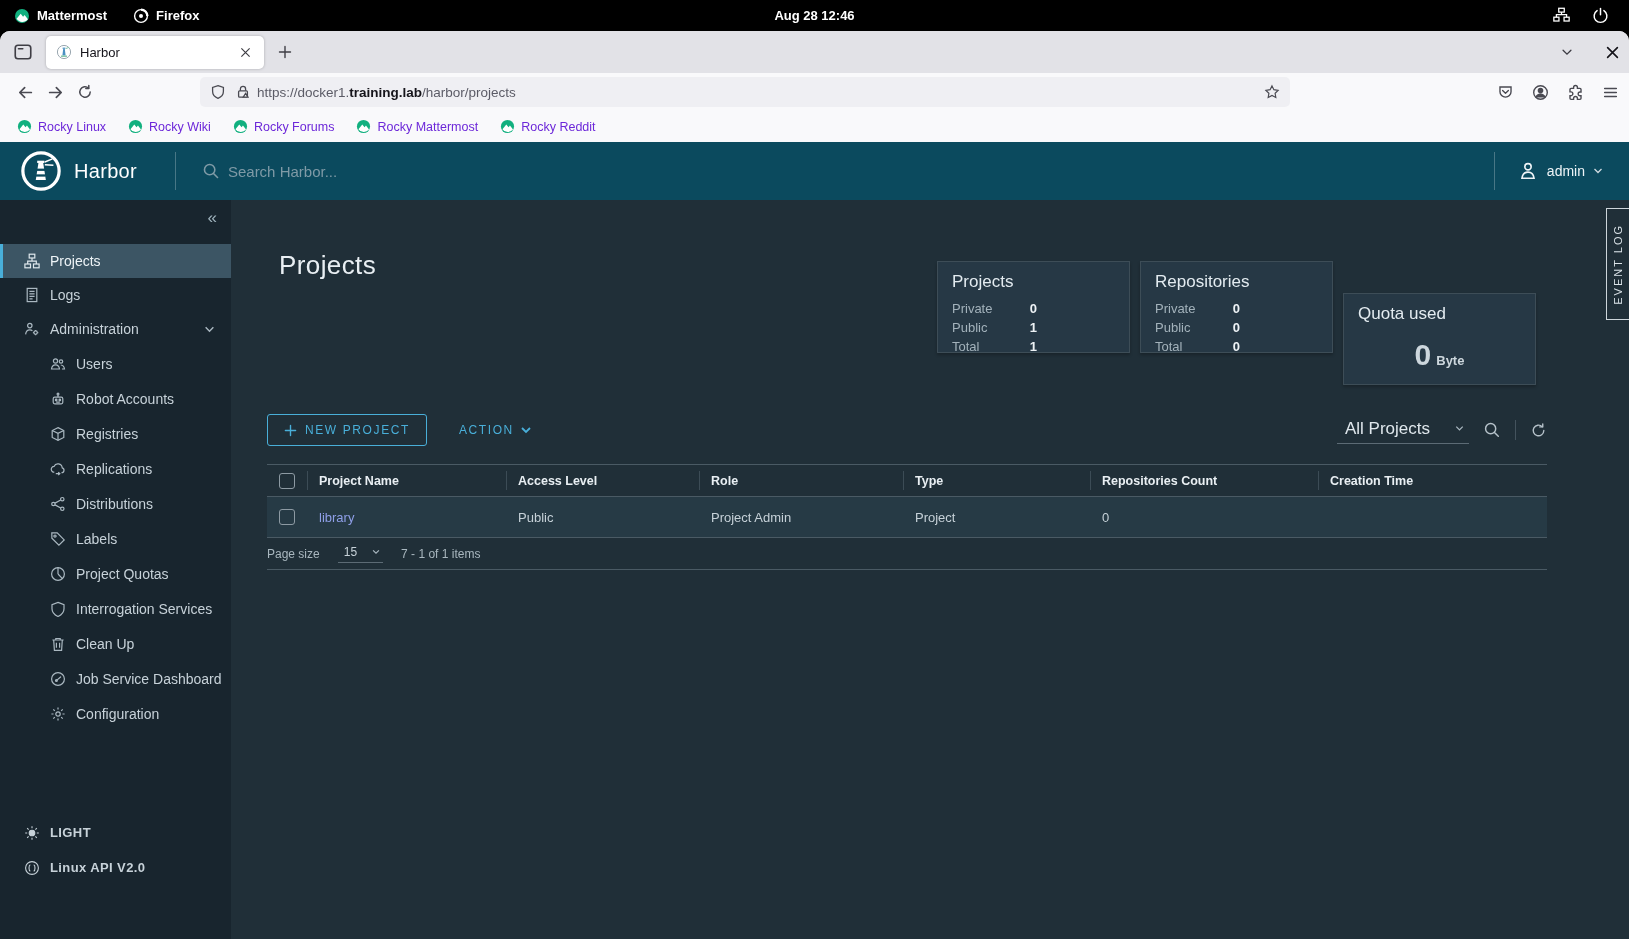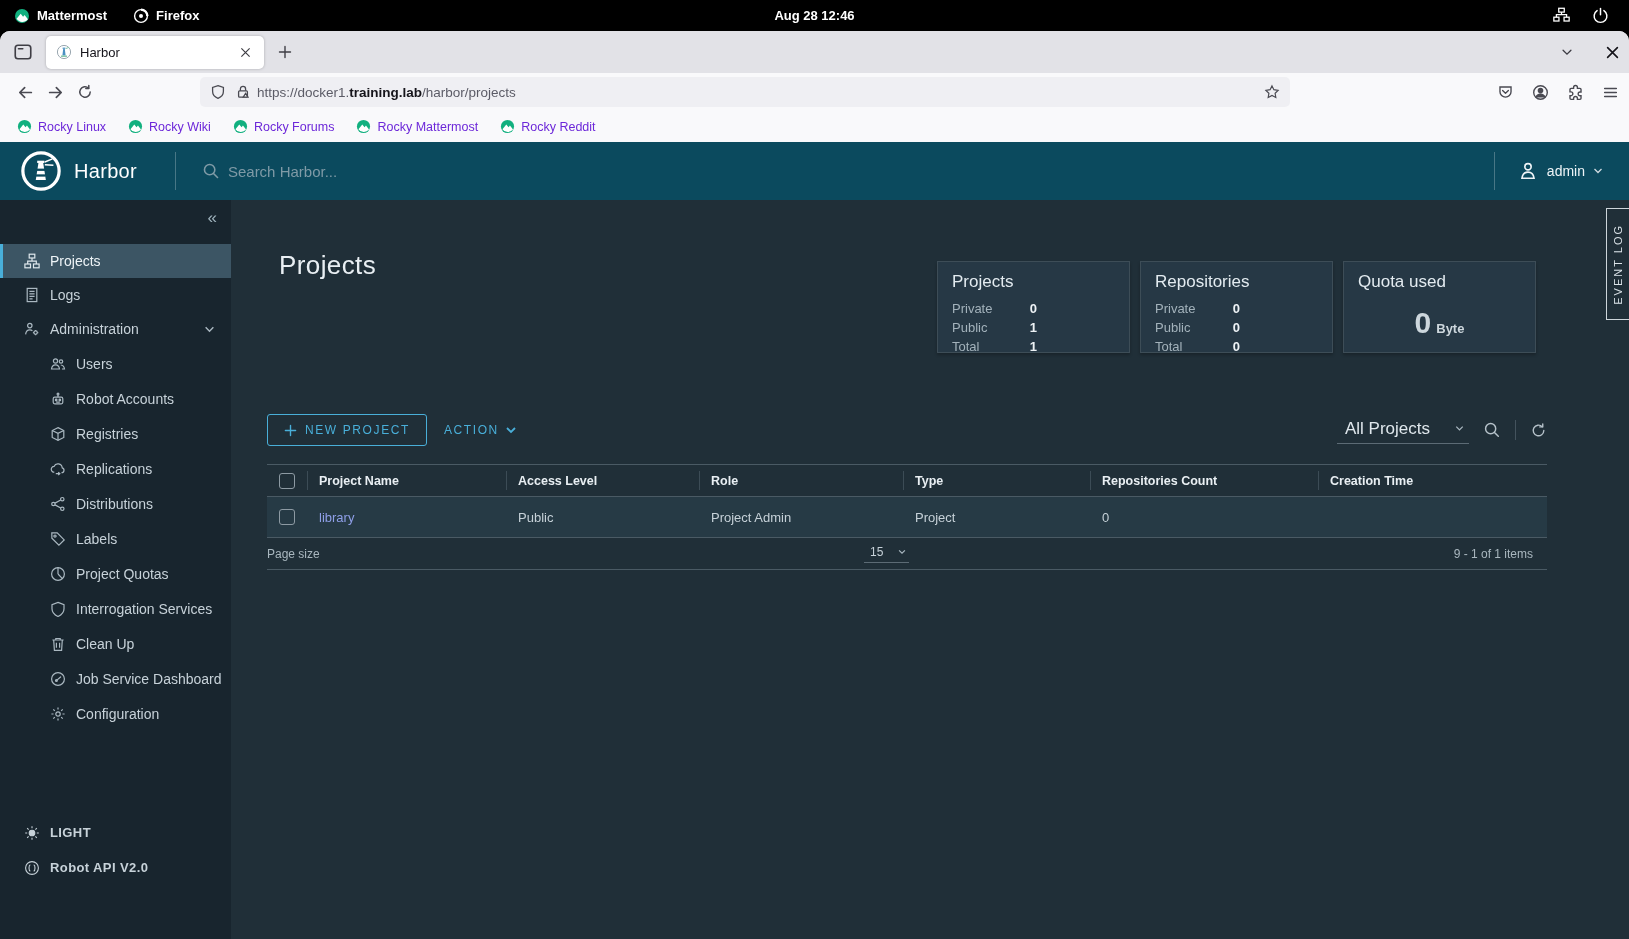--- a/index.html
+++ b/index.html
@@ -105,33 +105,33 @@
   .page-title { position:absolute; left:48px; top:50px; font-size:26px; font-weight:300; color:#e9eff3; letter-spacing:.4px; }
 
   .cards { position:absolute; top:61px; right:93px; display:flex; gap:10px; }
   .card {
     width:193px; height:92px; background:#263845; border:1px solid #3d4d57;
     box-shadow:0 2px 3px rgba(0,0,0,.25); padding:10px 14px; color:#e3ebf0;
   }
   .card .c-title { font-size:17px; font-weight:400; margin-bottom:7px; }
   .card .c-row { display:flex; font-size:13px; line-height:19px; color:#a3b2bb; }
   .card .c-row .v { margin-left:auto; margin-right:78px; color:#edf2f5; font-weight:bold; }
-  .card.quota { text-align:left; }
+  .card.quota { text-align:left;margin-top:32px; }
   .card.quota .big { margin-top:14px; text-align:center; color:#cdd7dd; }
   .card.quota .big .num { font-size:30px; font-weight:bold; }
   .card.quota .big .unit { font-size:13px; font-weight:bold; margin-left:5px; }
 
   .action-row { position:absolute; left:36px; right:82px; top:214px; height:32px; display:flex; align-items:center; }
   .btn-outline {
     height:32px; padding:0 16px; border:1px solid #49afd9; border-radius:3px; background:transparent;
     color:#49afd9; font-size:12px; font-weight:500; letter-spacing:1.6px; display:flex; align-items:center; gap:8px;
     font-family:"Liberation Sans", sans-serif; cursor:pointer;
   }
   .btn-flat {
-    margin-left:17px; border:none; background:transparent; color:#49afd9; font-size:12px; font-weight:500;
+    margin-left:32px; border:none; background:transparent; color:#49afd9; font-size:12px; font-weight:500;
     letter-spacing:1.6px; display:flex; align-items:center; gap:6px; font-family:"Liberation Sans", sans-serif; cursor:pointer;
   }
   .filter-group { margin-left:auto; display:flex; align-items:center; }
   .select-box { display:flex; align-items:center; gap:24px; border-bottom:1px solid #5c6b75; padding:2px 4px 4px 8px; color:#dfe7ec; font-size:17px; cursor:pointer; }
   .icon-btn { background:none; border:none; padding:0; margin-left:14px; cursor:pointer; display:flex; align-items:center; }
   .v-sep { width:1px; height:20px; background:#44535d; margin-left:14px; }
 
   
   .grid { position:absolute; left:36px; right:82px; top:264px; border-top:1px solid #4a5a64; border-bottom:1px solid #4a5a64; }
   .g-head { display:flex; height:32px; border-bottom:1px solid #4a5a64; align-items:center; }
@@ -141,21 +141,21 @@
   .g-head .g-cell + .g-cell::before { content:""; position:absolute; left:0; top:6px; bottom:6px; width:1px; background:#3c4c56; }
   .col-cb { width:40px; flex:0 0 auto; justify-content:center; }
   .col-name { width:199px; flex:0 0 auto; }
   .col-access { width:193px; flex:0 0 auto; }
   .col-role { width:204px; flex:0 0 auto; }
   .col-type { width:187px; flex:0 0 auto; }
   .col-repos { width:228px; flex:0 0 auto; }
   .col-created { flex:1; }
   .cb { width:16px; height:16px; border:1px solid #8d9aa3; border-radius:3px; background:transparent; cursor:pointer; }
   a.proj-link { color:#8f9fe8; text-decoration:none; cursor:pointer; }
-  .g-foot { display:flex; height:31px; align-items:center; justify-content:space-between; padding-right:14px; font-size:12px; color:#a9b7bf; gap:18px; }
+  .g-foot { display:flex; height:31px; align-items:center; justify-content:flex-start; padding-right:14px; font-size:12px; color:#a9b7bf; gap:18px; }
   .pgsize { display:flex; align-items:center; gap:14px; border-bottom:1px solid #5c6b75; padding:1px 2px 3px 6px; color:#c7d2d9; cursor:pointer; }
 
   
   .eventlog {
     position:absolute; right:0; top:8px; width:23px; height:112px;
     background:#202f38; border:1px solid #cdd6db; border-right:none;
     display:flex; align-items:center; justify-content:center; cursor:pointer;
   }
   .eventlog span {
     writing-mode:vertical-rl; transform:rotate(180deg);
@@ -573,21 +573,21 @@
               </span>
             <span>LIGHT</span>
           </div>
           <div class="nav-item">
             <span class="ic">
                 <svg width="16" height="16" viewBox="0 0 16 16" fill="none" stroke="#c7d2d9" stroke-width="1.1">
                   <circle cx="8" cy="8" r="6.4"></circle>
                   <path d="M6.3 4.8c-1.3.4-1.3 2-1.3 3.2s0 2.8 1.3 3.2M9.7 4.8c1.3.4 1.3 2 1.3 3.2s0 2.8-1.3 3.2"></path>
                 </svg>
               </span>
-            <span>Robot API V2.0</span>
+            <span>Linux API V2.0</span>
           </div>
         </div>
       </div>
 
       <div class="main">
         <div class="page-title">Projects</div>
 
         <div class="cards">
           <div class="card">
             <div class="c-title">Projects</div>
@@ -698,21 +698,21 @@
           <div class="g-foot">
             <span>Page size</span>
             <span class="pgsize">
               <span>15</span>
               <span class="ic">
                   <svg width="10" height="10" viewBox="0 0 12 12" fill="none" stroke="#aab8c1" stroke-width="1.4">
                     <path d="M2.5 4l3.5 3.5L9.5 4"></path>
                   </svg>
                 </span>
             </span>
-            <span>9 - 1 of 1 items</span>
+            <span>7 - 1 of 1 items</span>
           </div>
         </div>
 
         <div class="eventlog">
           <span>EVENT LOG</span>
         </div>
       </div>
     </div>
   </div>
 </div>

